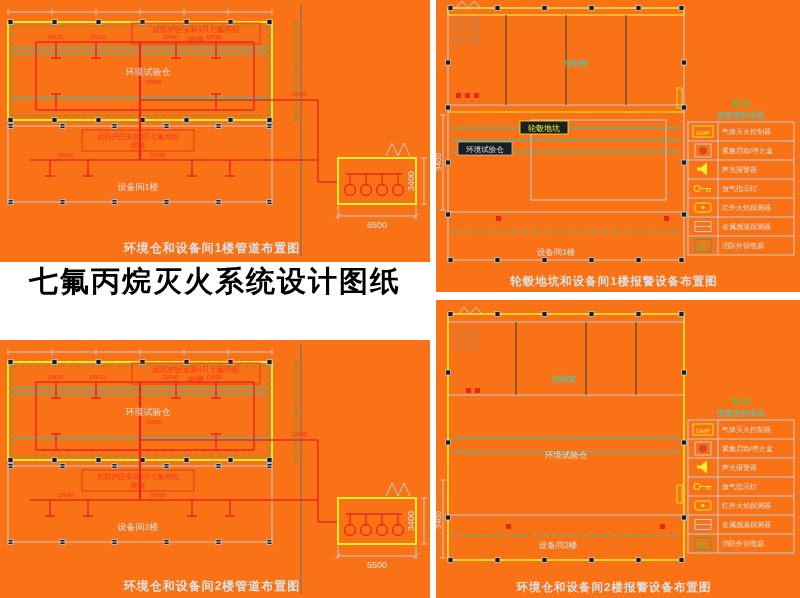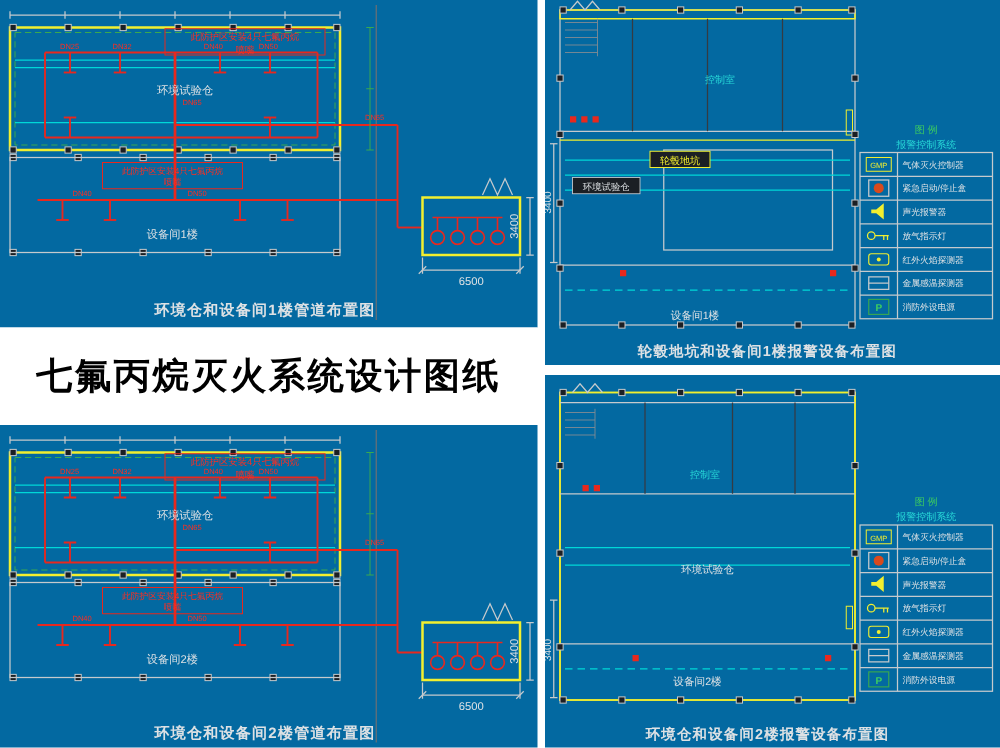--- a/index.html
+++ b/index.html
@@ -1,24 +1,24 @@
 <!DOCTYPE html>
 <html><head>
 <meta charset="utf-8">
 <style>
   html,body{margin:0;padding:0;}
   body{width:800px;height:598px;background:#ffffff;position:relative;overflow:hidden;
        font-family:"Liberation Sans",sans-serif;}
-  .panel{position:absolute;background:#0369a1;}
+  .panel{position:absolute;background:#f97316;}
   #p-tl{left:0;top:0;width:430px;height:262px;}
   #p-bl{left:0;top:340px;width:430px;height:258px;}
   #p-tr{left:436px;top:0;width:364px;height:292px;}
   #p-br{left:436px;top:300px;width:364px;height:298px;}
   #title-band{position:absolute;left:0;top:262px;width:430px;height:78px;
-              display:flex;align-items:center;justify-content:center;background:#ffffff;}
+              display:flex;align-items:flex-start;justify-content:center;background:#ffffff;}
   #title-band .t{font-size:29px;font-weight:bold;color:#000;letter-spacing:2px;white-space:nowrap;}
   svg{display:block;}
   text{font-family:"Liberation Sans",sans-serif;}
   .tw{fill:#dde1e4}.tr{fill:#ff2d20}.ty{fill:#f2ef2f}.tc{fill:#27d8d8}.tg{fill:#3ecf5e}
   .ln{stroke:#c6cacd;stroke-width:1;fill:none}
   .lny{stroke:#f2ef2f;fill:none}
   .lnr{stroke:#e8281e;fill:none}
   .lnc{stroke:#00d8d8;stroke-width:1;fill:none}
   .lng{stroke:#3aa94f;fill:none}
   .sq{fill:#1b1f24;stroke:#c6cacd;stroke-width:.8}

